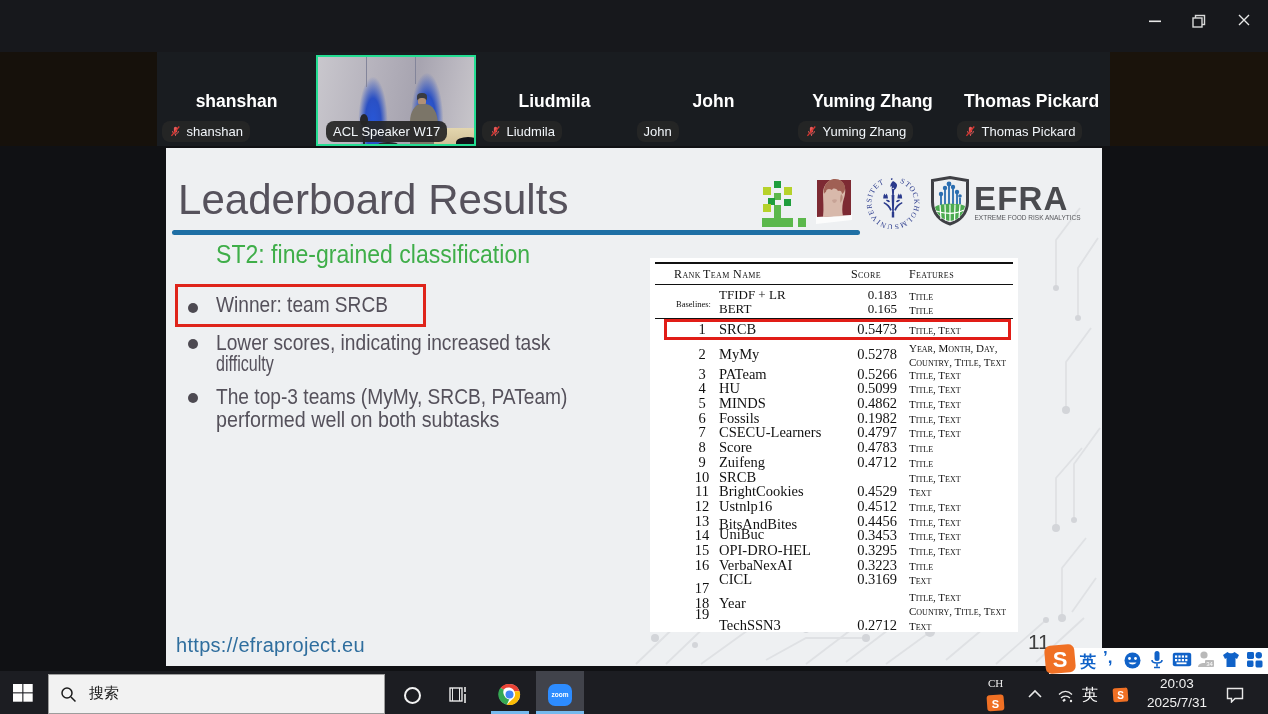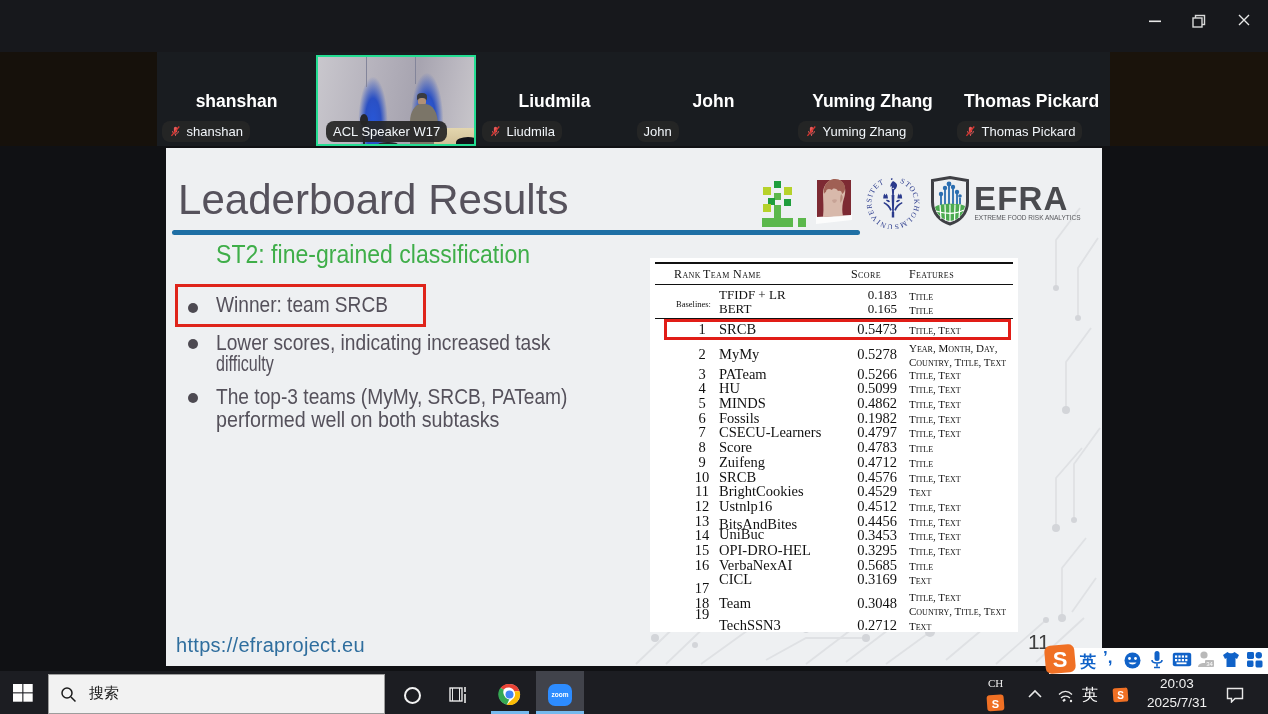--- a/index.html
+++ b/index.html
@@ -266,21 +266,20 @@
       <div class="rk" style="top:181.1px">8</div>
       <div class="tm" style="top:181.1px">Score</div>
       <div class="sc" style="top:181.1px">0.4783</div>
       <div class="feat" style="left:259px;top:184.1px">Title</div>
       <div class="rk" style="top:195.8px">9</div>
       <div class="tm" style="top:195.8px">Zuifeng</div>
       <div class="sc" style="top:195.8px">0.4712</div>
       <div class="feat" style="left:259px;top:198.8px">Title</div>
       <div class="rk" style="top:210.5px">10</div>
       <div class="tm" style="top:210.5px">SRCB</div>
-      <div class="sc" style="top:210.5px">0.4576</div>
       <div class="feat" style="left:259px;top:213.5px">Title, Text</div>
       <div class="rk" style="top:225.2px">11</div>
       <div class="tm" style="top:225.2px">BrightCookies</div>
       <div class="sc" style="top:225.2px">0.4529</div>
       <div class="feat" style="left:259px;top:228.2px">Text</div>
       <div class="rk" style="top:239.9px">12</div>
       <div class="tm" style="top:239.9px">Ustnlp16</div>
       <div class="sc" style="top:239.9px">0.4512</div>
       <div class="feat" style="left:259px;top:242.9px">Title, Text</div>
       <div class="rk" style="top:254.6px">13</div>
@@ -290,29 +289,28 @@
       <div class="rk" style="top:269.3px">14</div>
       <div class="tm" style="top:268px">UniBuc</div>
       <div class="sc" style="top:269.3px">0.3453</div>
       <div class="feat" style="left:259px;top:272.3px">Title, Text</div>
       <div class="rk" style="top:284.0px">15</div>
       <div class="tm" style="top:284.0px">OPI-DRO-HEL</div>
       <div class="sc" style="top:284.0px">0.3295</div>
       <div class="feat" style="left:259px;top:287.0px">Title, Text</div>
       <div class="rk" style="top:298.7px">16</div>
       <div class="tm" style="top:298.7px">VerbaNexAI</div>
-      <div class="sc" style="top:298.7px">0.5685</div>
+      <div class="sc" style="top:298.7px">0.3223</div>
       <div class="feat" style="left:259px;top:301.7px">Title</div>
       <div class="rk" style="top:322px">17</div>
       <div class="tm" style="top:313.4px">CICL</div>
       <div class="sc" style="top:313.4px">0.3169</div>
       <div class="feat" style="left:259px;top:316.4px">Text</div>
       <div class="rk" style="top:337.0px">18</div>
-      <div class="tm" style="top:337.0px">Team</div>
-      <div class="sc" style="top:337.0px">0.3048</div>
+      <div class="tm" style="top:337.0px">Year</div>
       <div class="feat" style="left:259px;top:333.0px">Title, Text</div>
       <div class="feat" style="left:259px;top:347.0px">Country, Title, Text</div>
       <div class="rk" style="top:348px">19</div>
       <div class="tm" style="top:358.5px">TechSSN3</div>
       <div class="sc" style="top:358.5px">0.2712</div>
       <div class="feat" style="left:259px;top:361.5px">Text</div>
 <div id="redbox2"></div>
 </div>
 </div>
 <div class="abs" id="taskbar"></div>

